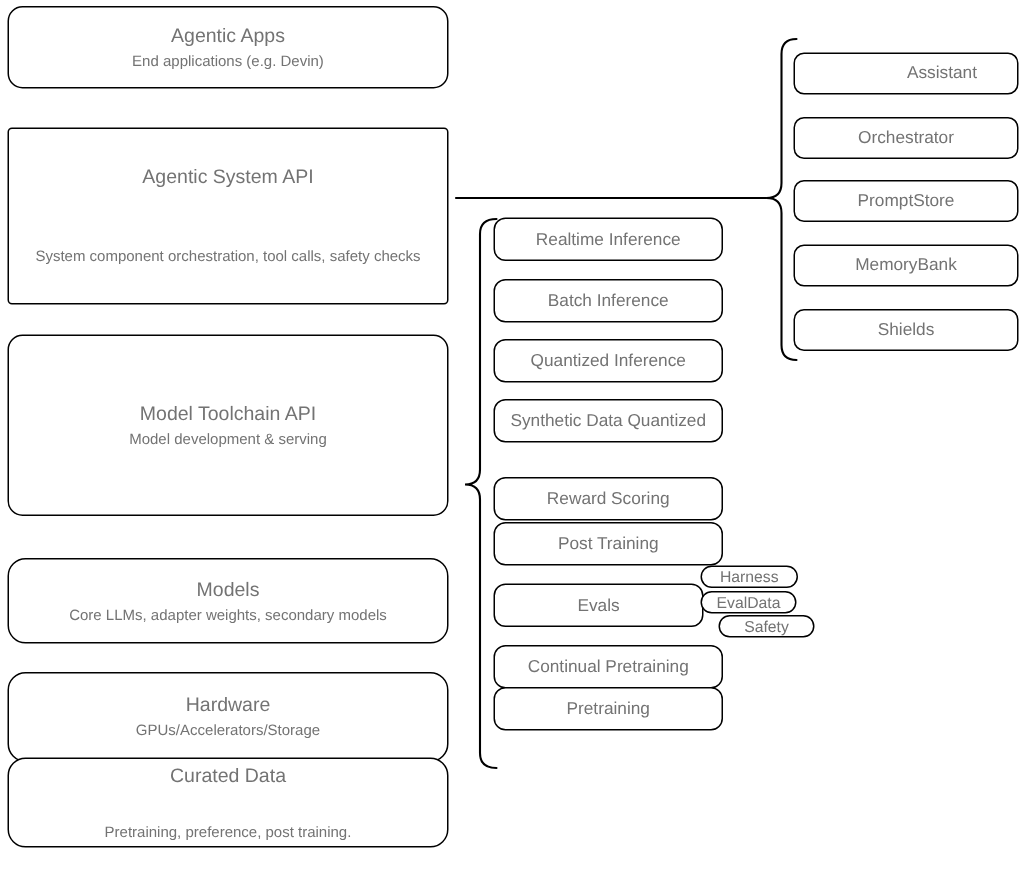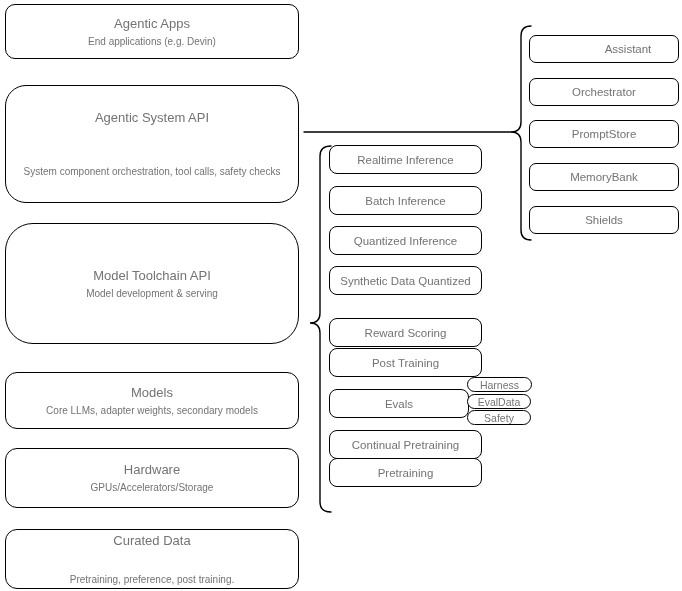--- a/index.html
+++ b/index.html
@@ -21,25 +21,25 @@
     display:flex; flex-direction:column;
     align-items:center; justify-content:center;
     text-align:center;
   }
 
   
   .bigbox { left:5px; width:294px; }
   .bigbox .title { font-size:13px; line-height:15px; }
   .bigbox .subtitle { font-size:10px; line-height:12px; margin-top:5px; }
   .lb1 { top:4px;   height:55px;  border-radius:10px; }
-  .lb2 { top:85px;  height:118px; border-radius:21px;gap:36px; }
-  .lb3 { top:223px; height:121px; border-radius:28px; }
+  .lb2 { top:85px;  height:118px; border-radius:3px;gap:36px; }
+  .lb3 { top:223px; height:121px; border-radius:10px; }
   .lb4 { top:372px; height:57px;  border-radius:12px; }
   .lb5 { top:448px; height:60px;  border-radius:12px; }
-  .lb6 { top:529px; height:60px;  border-radius:12px;gap:21px; }
+  .lb6 { top:505px; height:60px;  border-radius:12px;gap:21px; }
 
   
   .midbox { left:329px; width:153px; height:29px; border-radius:8px; font-size:11.5px; white-space:nowrap; }
   .mb1 { top:145px; } .mb2 { top:186px; } .mb3 { top:226px; }
   .mb4 { top:266px; } .mb5 { top:318px; } .mb6 { top:348px; }
   .mb7 { top:389px; width:140px; } .mb8 { top:430px; } .mb9 { top:458px; }
 
   
   .rightbox { left:529px; width:150px; height:28px; border-radius:7px; font-size:11.5px; white-space:nowrap; }
   .rb1 { top:35px;padding-left:48px; } .rb2 { top:78px; } .rb3 { top:120px; }
@@ -52,21 +52,21 @@
     left:467px; height:15px;
     border:1.2px solid #000;
     border-radius:9px;
     background:#fff;
     font-size:10.5px; line-height:12px;
     display:flex; align-items:center; justify-content:center;
     white-space:nowrap;
   }
   .pv1 { top:377px; width:65px; }
   .pv2 { top:394px; width:64px; }
-  .pv3 { top:410px; width:64px; }
+  .pv3 { top:410px; width:64px;margin-left:12px; }
 </style>
 </head>
 <body>
 
 <div class="canvas">
 
   <svg class="connector-layer" width="682" height="591" viewBox="0 0 682 591">
 
     <path d="M 304 132 H 511" stroke="#000" stroke-width="1.4" fill="none" stroke-linecap="round"></path>
 

